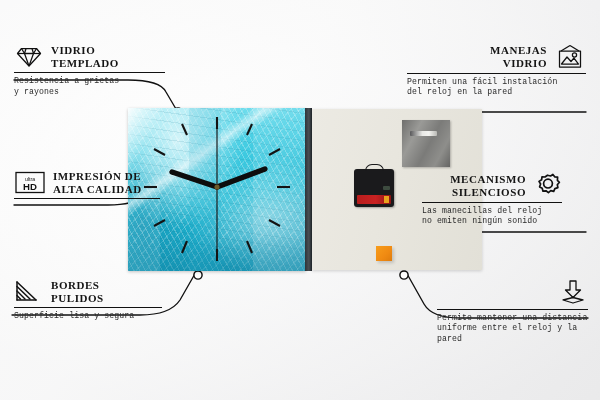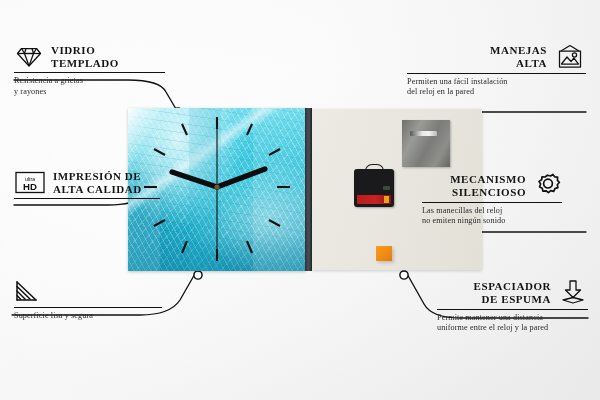--- a/index.html
+++ b/index.html
@@ -32,21 +32,21 @@
     line-height:12.6px;
     letter-spacing:.55px;
     color:#141414;
     white-space:pre-line;
   }
   .feat-rule{
     height:0;border-top:1.25px solid #111;
     margin-top:3px;
   }
   .feat-desc{
-    font-family:Liberation Serif, serif;
+    font-family:Liberation Mono, monospace;
     font-size:8.2px;
     line-height:10.4px;
     color:#2a2a2a;
     margin-top:3px;
     white-space:pre-line;
     letter-spacing:.1px;
   }
   .feature.left .feat-head{justify-content:flex-start;}
   .feature.left .feat-desc{text-align:left;}
   .feature.right .feat-head{justify-content:flex-end;}
@@ -269,29 +269,31 @@
       <svg class="icon" width="30" height="25" viewBox="0 0 30 25">
         <g stroke="#111" stroke-width="1.5" stroke-linecap="round">
           <line x1="3" y1="3" x2="3" y2="21"></line>
           <line x1="3" y1="21" x2="22" y2="21"></line>
           <line x1="3" y1="3" x2="22" y2="21"></line>
           <line x1="3" y1="7.5" x2="16" y2="20"></line>
           <line x1="3" y1="12" x2="11" y2="20"></line>
           <line x1="3" y1="16.5" x2="6.5" y2="20"></line>
         </g>
       </svg>
+      <div class="feat-title">BORDES
+PULIDOS</div>
     </div>
     <div class="feat-rule" style="width:148px;"></div>
     <div class="feat-desc">Superficie lisa y segura</div>
   </div>
 
   <div class="feature right" style="left:407px;top:44px;width:179px;">
     <div class="feat-head">
       <div class="feat-title">MANEJAS
-ALTA</div>
+VIDRIO</div>
       <svg class="icon" width="32" height="26" viewBox="0 0 32 26">
         <g fill="none" stroke="#111" stroke-width="1.25" stroke-linejoin="round">
           <path d="M16,1.5 L7,7"></path>
           <path d="M16,1.5 L25,7"></path>
           <rect x="5.5" y="7" width="21" height="16"></rect>
           <path d="M7.5,20 L13,13 L17,17.5 L20,14 L24.5,20 Z"></path>
           <circle cx="20.5" cy="11" r="2.1"></circle>
         </g>
       </svg>
     </div>
@@ -315,22 +317,20 @@
         </g>
       </svg>
     </div>
     <div class="feat-rule" style="width:140px;"></div>
     <div class="feat-desc">Las manecillas del reloj
 no emiten ningún sonido</div>
   </div>
 
   <div class="feature right" style="left:437px;top:279px;width:151px;">
     <div class="feat-head">
-      <div class="feat-title">ESPACIADOR
-DE ESPUMA</div>
       <svg class="icon" width="30" height="27" viewBox="0 0 30 27">
         <g fill="none" stroke="#111" stroke-width="1.3" stroke-linejoin="round">
           <path d="M12,2 L18,2 L18,11 L22.5,11 L15,18.5 L7.5,11 L12,11 Z"></path>
           <path d="M15,18.5 L25,21 L15,24 L5,21 Z"></path>
         </g>
       </svg>
     </div>
     <div class="feat-rule" style="width:151px;"></div>
     <div class="feat-desc">Permite mantener una distancia
 uniforme entre el reloj y la pared</div>

